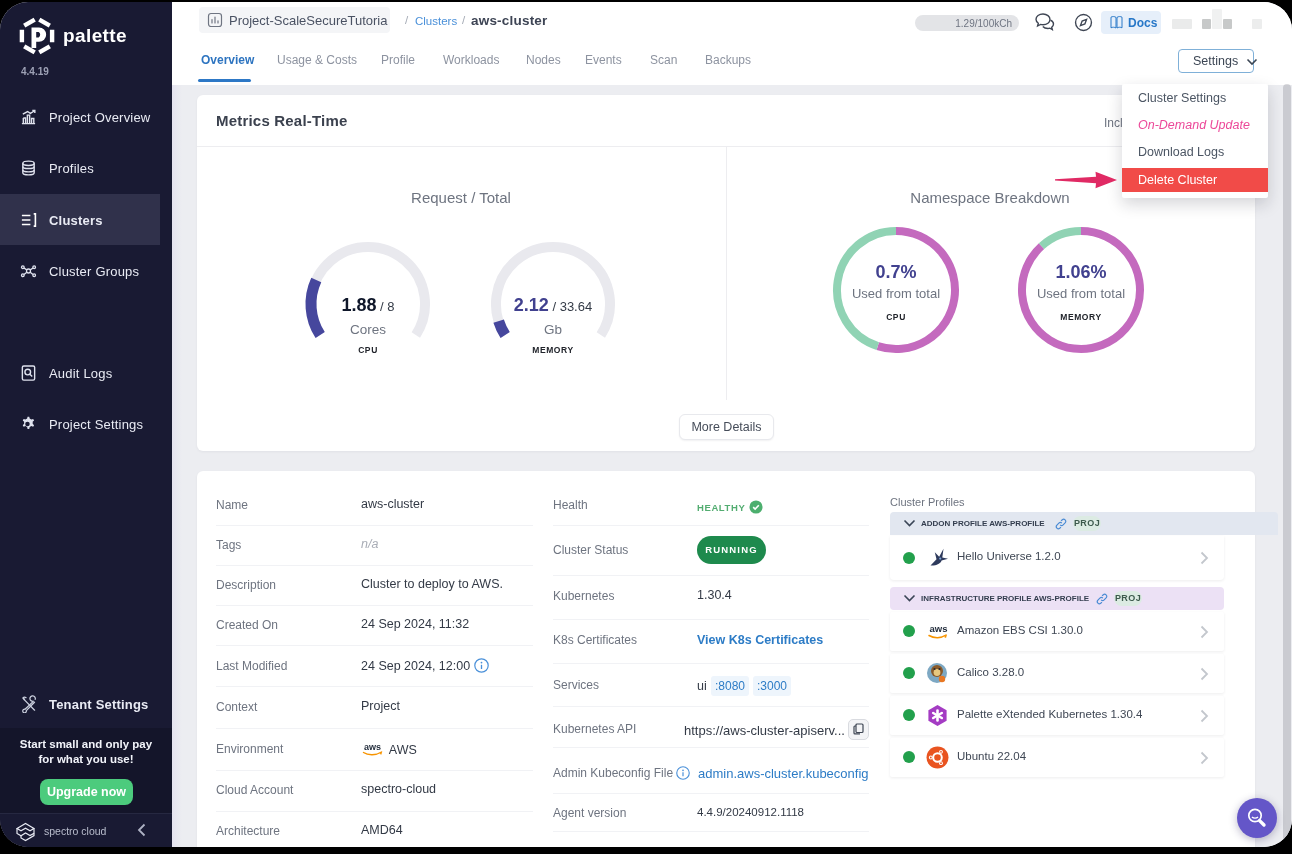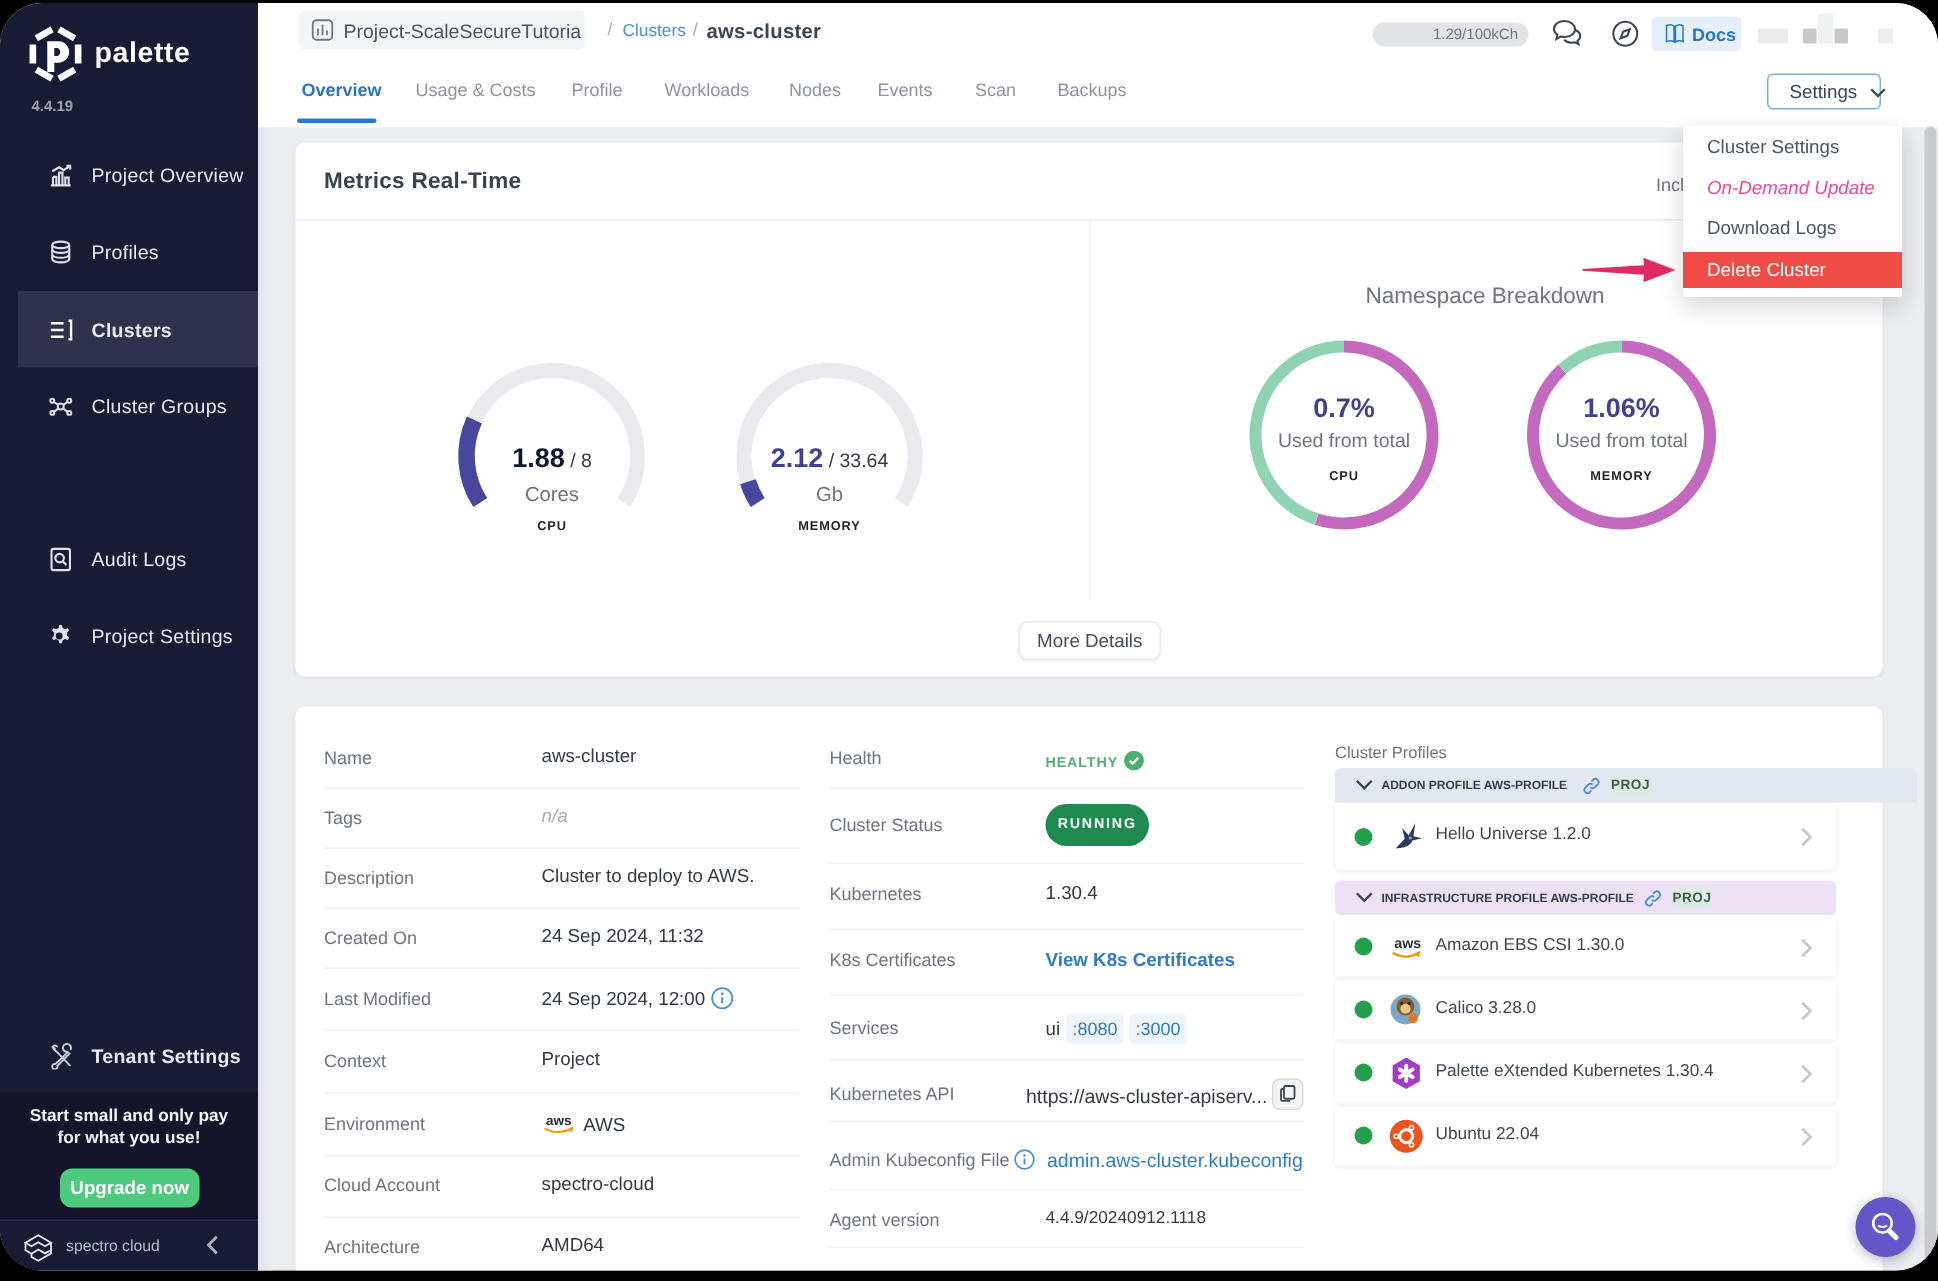--- a/index.html
+++ b/index.html
@@ -2,21 +2,21 @@
 <html><head>
 <meta charset="utf-8">
 <style>
   * { margin:0; padding:0; box-sizing:border-box; }
   html,body { width:1292px; height:854px; background:#000; font-family:"Liberation Sans", sans-serif; overflow:hidden; }
   #win { position:absolute; left:0; top:2px; width:1292px; height:845px; border-radius:28px; overflow:hidden; background:#ecedf1; }
   .abs { position:absolute; }
 
   
   #sidebar { position:absolute; left:0; top:0; width:172px; height:845px; background:#191a33; }
-  .nav-item { position:absolute; left:12px; width:160px; height:51px; color:#e9ebf4; font-size:13px; }
+  .nav-item { position:absolute; left:0; width:160px; height:51px; color:#e9ebf4; font-size:13px; }
   .nav-item .ic { position:absolute; left:20px; top:50%; transform:translateY(-50%); width:17px; height:17px; }
   .nav-item .tx { position:absolute; left:49px; top:50%; transform:translateY(-50%); white-space:nowrap; letter-spacing:.2px; }
   .nav-sel { background:#30314b; }
 
   
   #topbar { position:absolute; left:172px; top:0; width:1120px; height:83px; background:#fff; }
   .tab { position:absolute; top:51px; font-size:12px; color:#8d93a0; white-space:nowrap; }
 
   
   .card { position:absolute; background:#fff; border-radius:6px; box-shadow:0 1px 3px rgba(20,24,40,.05); }
@@ -181,20 +181,21 @@
           <path d="M7.5 1.5 L2 7 L7.5 12.5"></path>
         </svg>
     </div>
   </div>
   <div id="metrics-card" class="card" style="left:197px; top:93px; width:1058px; height:356px;">
     <div class="abs" style="left:19px; top:17px; font-size:15px; font-weight:700; color:#3b414e; letter-spacing:.2px;">Metrics Real-Time</div>
     <div class="abs" style="left:907px; top:21px; font-size:12px; color:#6e7480; white-space:nowrap;">Included in your plan</div>
     <div class="abs" style="left:0; top:51px; width:1058px; height:1px; background:#ededf0;"></div>
     <div class="abs" style="left:529px; top:51px; width:1px; height:254px; background:#ededf0;"></div>
 
+    <div class="abs" style="left:114px; top:94px; width:300px; text-align:center; font-size:15px; color:#6e7480;">Request / Total</div>
 
     <svg class="abs" style="left:101px; top:139px;" width="140" height="140" viewBox="-70 -70 140 140">
       <path d="M -47.82 31.04 A 57 57 0 1 1 47.82 31.04" fill="none" stroke="#e9e9ee" stroke-width="10"></path>
       <path d="M -47.82 31.04 A 57 57 0 0 1 -51.73 -23.95" fill="none" stroke="#46479d" stroke-width="11"></path>
     </svg>
     <div class="abs" style="left:101px; top:200px; width:140px; text-align:center; white-space:nowrap;"><span style="font-size:18px; font-weight:700; color:#0f172a;text-align:right;">1.88</span><span style="font-size:13px; color:#333a46;"> / 8</span></div>
     <div class="abs" style="left:101px; top:227px; width:140px; text-align:center; font-size:13.5px; color:#6e7480;">Cores</div>
     <div class="abs" style="left:101px; top:250px; width:140px; text-align:center; font-size:8.5px; font-weight:700; color:#21242b; letter-spacing:.6px;">CPU</div>
 
     <svg class="abs" style="left:286px; top:139px;" width="140" height="140" viewBox="-70 -70 140 140">

